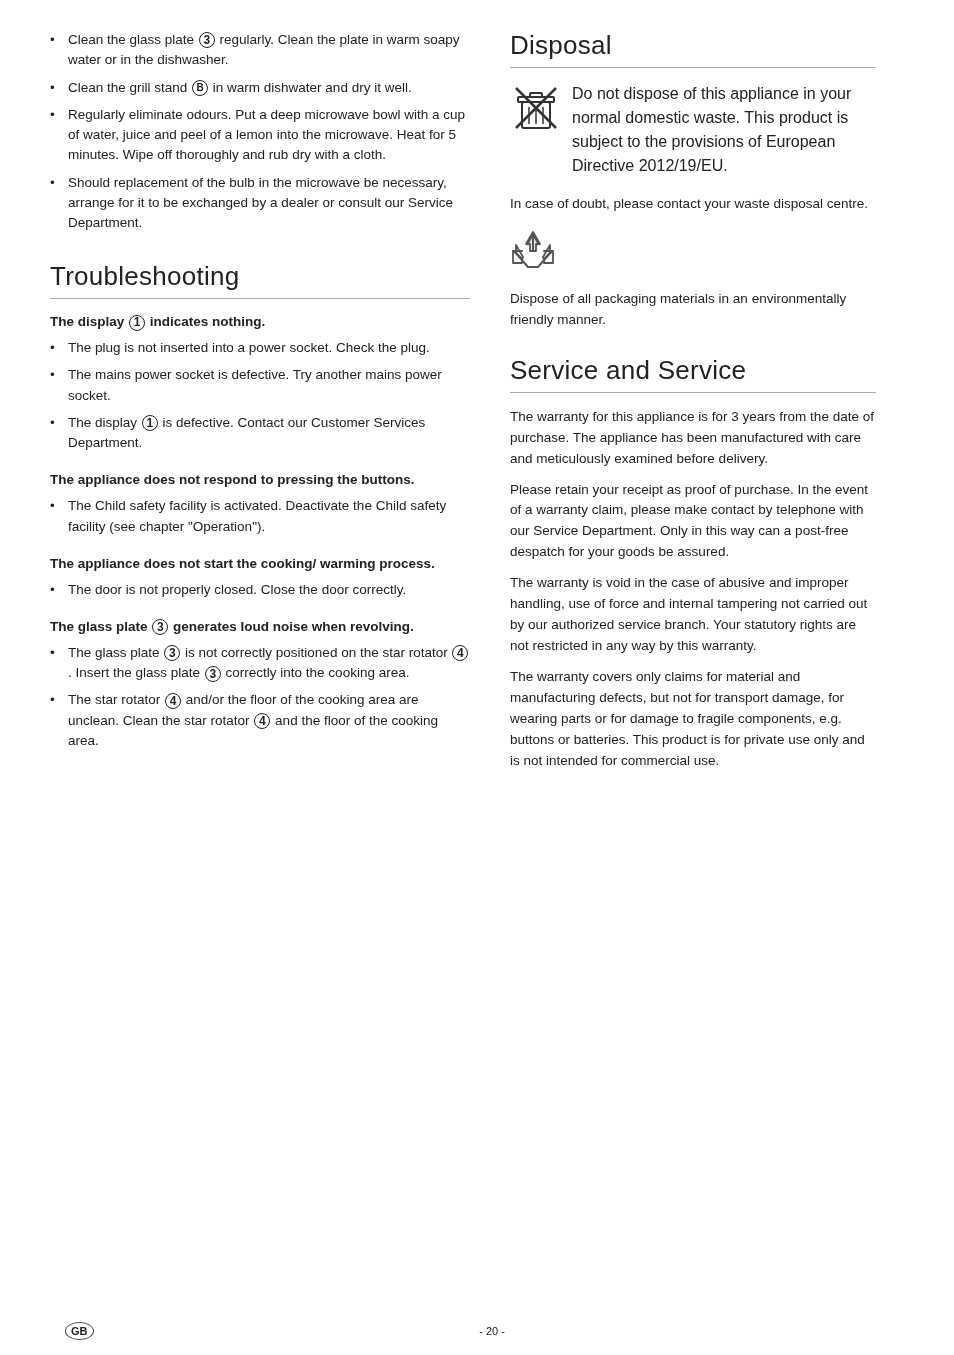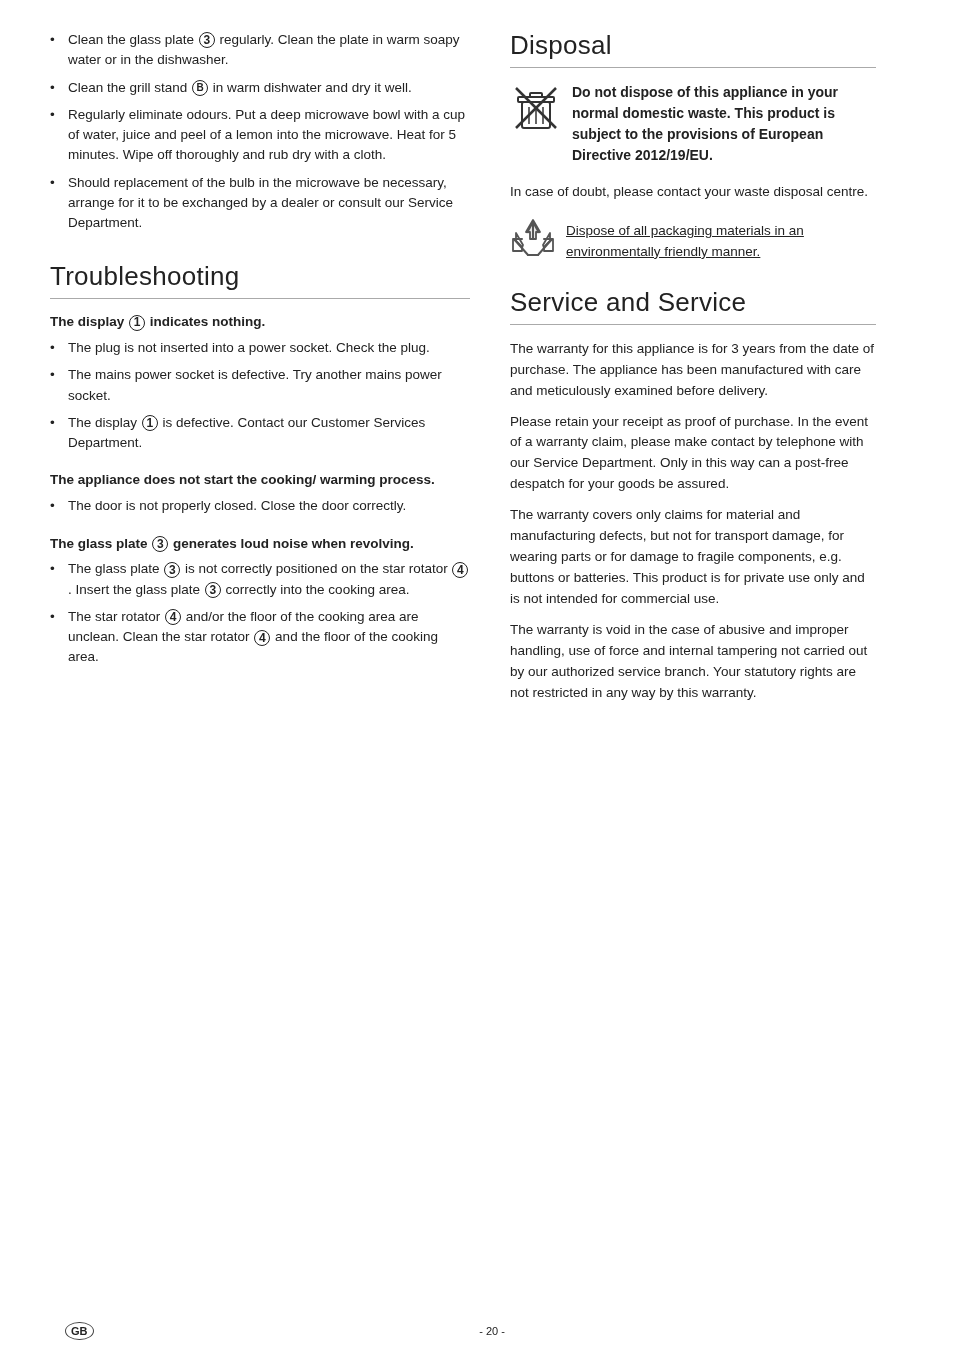--- a/index.html
+++ b/index.html
@@ -89,32 +89,31 @@
       align-items: flex-start;
       gap: 10px;
       margin-bottom: 16px;
     }
     .disposal-icon {
       flex-shrink: 0;
       width: 52px;
       height: 52px;
     }
     .disposal-bold-text {
-      font-weight: 700;
-      font-size: 14px;
+      font-weight: 400;
+      font-size: 16px;
       line-height: 1.5;
     }
     .recycle-icon-block {
       display: flex;
-      flex-direction: row;
+      flex-direction: column;
       align-items: flex-start;
       gap: 10px;
       margin-top: 14px;
       margin-bottom: 14px;
-      text-decoration: underline;
     }
     .recycle-icon {
       flex-shrink: 0;
       width: 46px;
       height: 46px;
     }
     .footer-bar {
       position: absolute;
       bottom: 18px;
       left: 15px;
@@ -164,20 +163,26 @@
 
       <div>
         <p class="sub-heading">The display <span class="bold-icon">1</span> indicates nothing.</p>
         <ul class="bullet-list">
           <li>The plug is not inserted into a power socket. Check the plug.</li>
           <li> The mains power socket is defective. Try another mains power socket.</li>
           <li>The display <span class="bold-icon">1</span> is defective. Contact our Customer Services Department.</li>
         </ul>
       </div>
 
+      <div>
+        <p class="sub-heading">The appliance does not respond to pressing the buttons.</p>
+        <ul class="bullet-list">
+          <li>The Child safety facility is activated. Deactivate the Child safety facility (see chapter "Operation").</li>
+        </ul>
+      </div>
 
       <div>
         <p class="sub-heading">The appliance does not start the cooking/ warming process.</p>
         <ul class="bullet-list">
           <li>The door is not properly closed. Close the door correctly.</li>
         </ul>
       </div>
 
       <div>
         <p class="sub-heading">The glass plate <span class="bold-icon">3</span> generates loud noise when revolving.</p>
@@ -250,22 +255,22 @@
         <p class="body-text" style="margin-top:4px;">Dispose of all packaging materials in an environmentally friendly manner.</p>
       </div>
     </div>
 
     <div style="margin-top: 10px;">
       <h2 class="section-title">Service and Service</h2>
       <hr class="section-divider">
 
       <p class="body-text">The warranty for this appliance is for 3 years from the date of purchase. The appliance has been manufactured with care and meticulously examined before delivery.</p>
       <p class="body-text">Please retain your receipt as proof of purchase. In the event of a warranty claim, please make contact by telephone with our Service Department. Only in this way can a post-free despatch for your goods be assured.</p>
+      <p class="body-text">The warranty is void in the case of abusive and improper handling, use of force and internal tampering not carried out by our authorized service branch. Your statutory rights are not restricted in any way by this warranty.</p>
       <p class="body-text">The warranty covers only claims for material and manufacturing defects, but not for transport damage, for wearing parts or for damage to fragile components, e.g. buttons or batteries. This product is for private use only and is not intended for commercial use.</p>
-      <p class="body-text">The warranty is void in the case of abusive and improper handling, use of force and internal tampering not carried out by our authorized service branch. Your statutory rights are not restricted in any way by this warranty.</p>
     </div>
   </div>
 </div>
 
 <div class="footer-bar">
   <span class="footer-gb">GB</span>
   <span class="footer-page">- 20 -</span>
 </div>
 
 </body></html>

